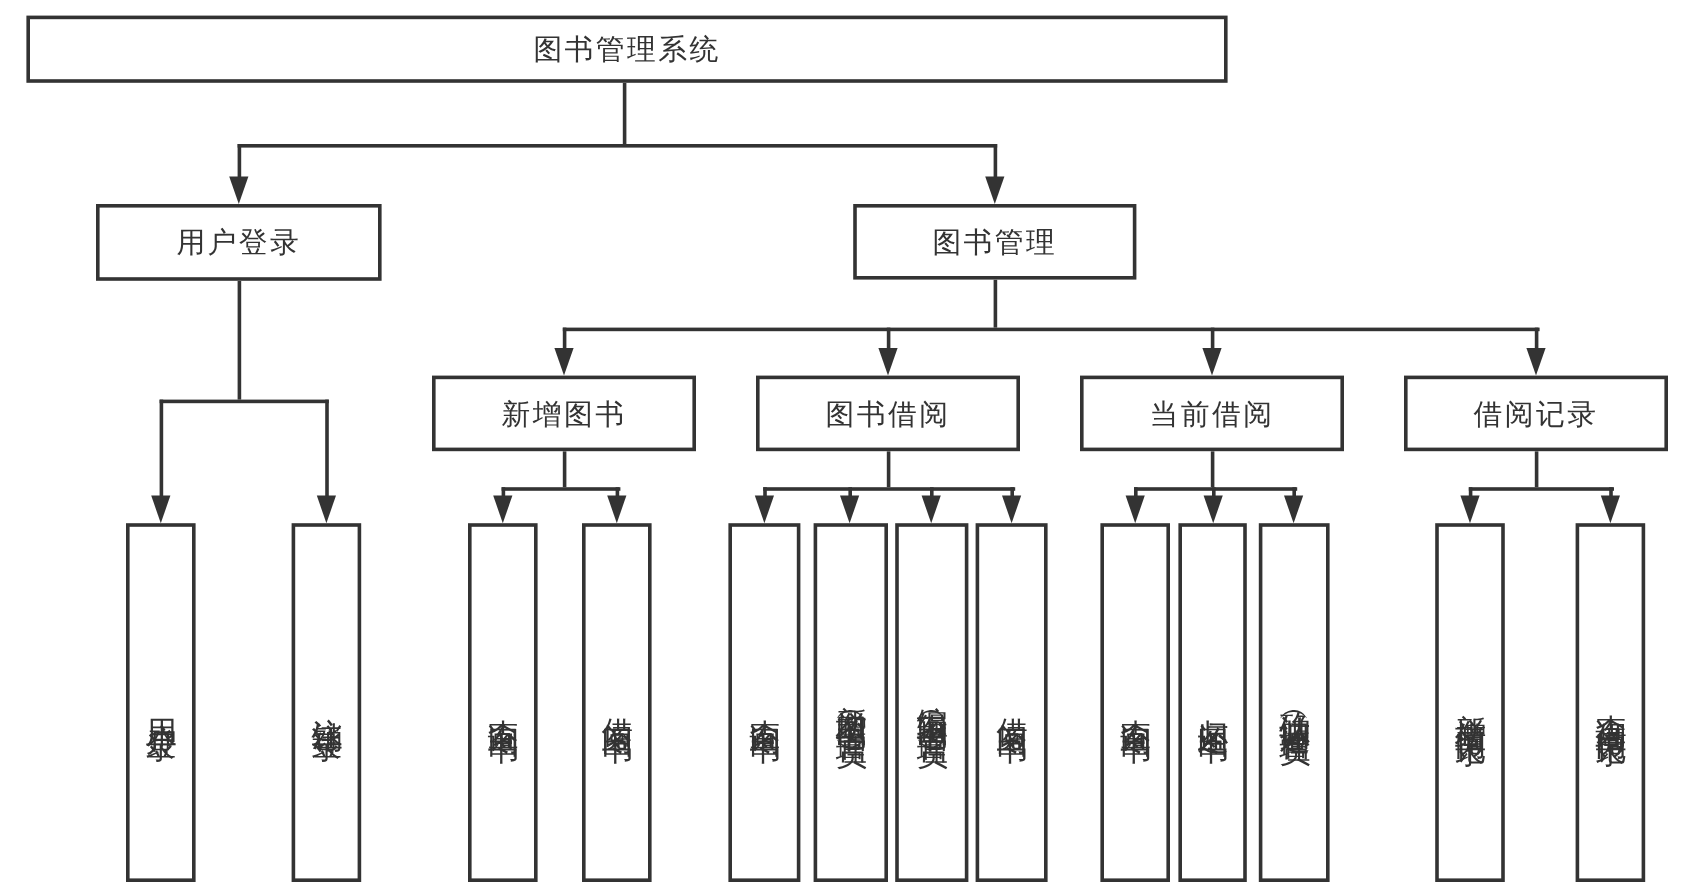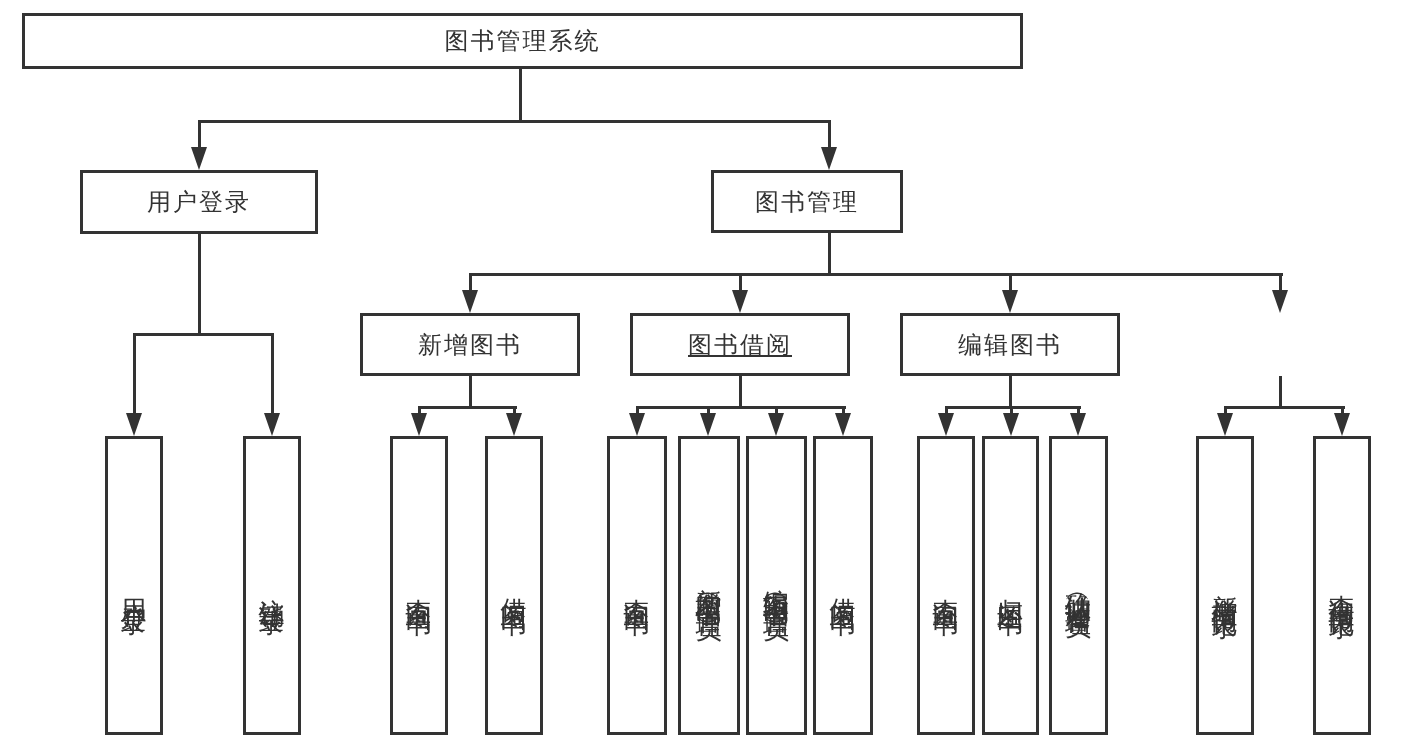--- a/index.html
+++ b/index.html
@@ -78,43 +78,44 @@
   <div class="node" style="left:22px; top:13px; width:1001px; height:56px;">图书管理系统</div>
 
   <div class="ln" style="left:519px; top:69px; width:3px; height:51px;"></div>
   <div class="ln" style="left:198px; top:120px; width:633px; height:3px;"></div>
   <div class="ln" style="left:198px; top:120px; width:3px; height:29px;"></div>
   <div class="ar" style="left:191px; top:147px;"></div>
   <div class="ln" style="left:828px; top:120px; width:3px; height:29px;"></div>
   <div class="ar" style="left:821px; top:147px;"></div>
 
   <div class="node" style="left:80px; top:170px; width:238px; height:64px;">用户登录</div>
-  <div class="node" style="left:711px; top:170px; width:192px; height:63px;">图书管理</div>
+  <div class="node" style="left:711px; top:170px; width:236px; height:63px;">图书管理</div>
 
   <div class="ln" style="left:198px; top:234px; width:3px; height:99px;"></div>
   <div class="ln" style="left:133px; top:333px; width:141px; height:3px;"></div>
   <div class="ln" style="left:133px; top:333px; width:3px; height:81px;"></div>
   <div class="ar" style="left:126px; top:413px;"></div>
   <div class="ln" style="left:271px; top:333px; width:3px; height:81px;"></div>
   <div class="ar" style="left:264px; top:413px;"></div>
 
   <div class="ln" style="left:828px; top:233px; width:3px; height:40px;"></div>
   <div class="ln" style="left:469px; top:273px; width:814px; height:3px;"></div>
   <div class="ln" style="left:469px; top:273px; width:3px; height:17px;"></div>
   <div class="ar" style="left:462px; top:290px;"></div>
   <div class="ln" style="left:739px; top:273px; width:3px; height:17px;"></div>
   <div class="ar" style="left:732px; top:290px;"></div>
   <div class="ln" style="left:1009px; top:273px; width:3px; height:17px;"></div>
   <div class="ar" style="left:1002px; top:290px;"></div>
   <div class="ln" style="left:1279px; top:273px; width:3px; height:17px;"></div>
   <div class="ar" style="left:1272px; top:290px;"></div>
 
   <div class="node" style="left:360px; top:313px; width:220px; height:63px;">新增图书</div>
-  <div class="node" style="left:630px; top:313px; width:220px; height:63px;text-decoration:underline;">图书借阅</div>
-  <div class="node" style="left:900px; top:313px; width:220px; height:63px;">编辑图书</div>
+  <div class="node" style="left:630px; top:313px; width:220px; height:63px;">图书借阅</div>
+  <div class="node" style="left:900px; top:313px; width:220px; height:63px;">当前借阅</div>
+  <div class="node" style="left:1170px; top:313px; width:220px; height:63px;">借阅记录</div>
 
   <div class="ln" style="left:469px; top:376px; width:3px; height:30px;"></div>
   <div class="ln" style="left:418px; top:406px; width:99px; height:3px;"></div>
   <div class="ln" style="left:418px; top:406px; width:3px; height:9px;"></div>
   <div class="ar" style="left:411px; top:413px;"></div>
   <div class="ln" style="left:513px; top:406px; width:3px; height:9px;"></div>
   <div class="ar" style="left:506px; top:413px;"></div>
 
   <div class="ln" style="left:739px; top:376px; width:3px; height:30px;"></div>
   <div class="ln" style="left:636px; top:406px; width:210px; height:3px;"></div>

